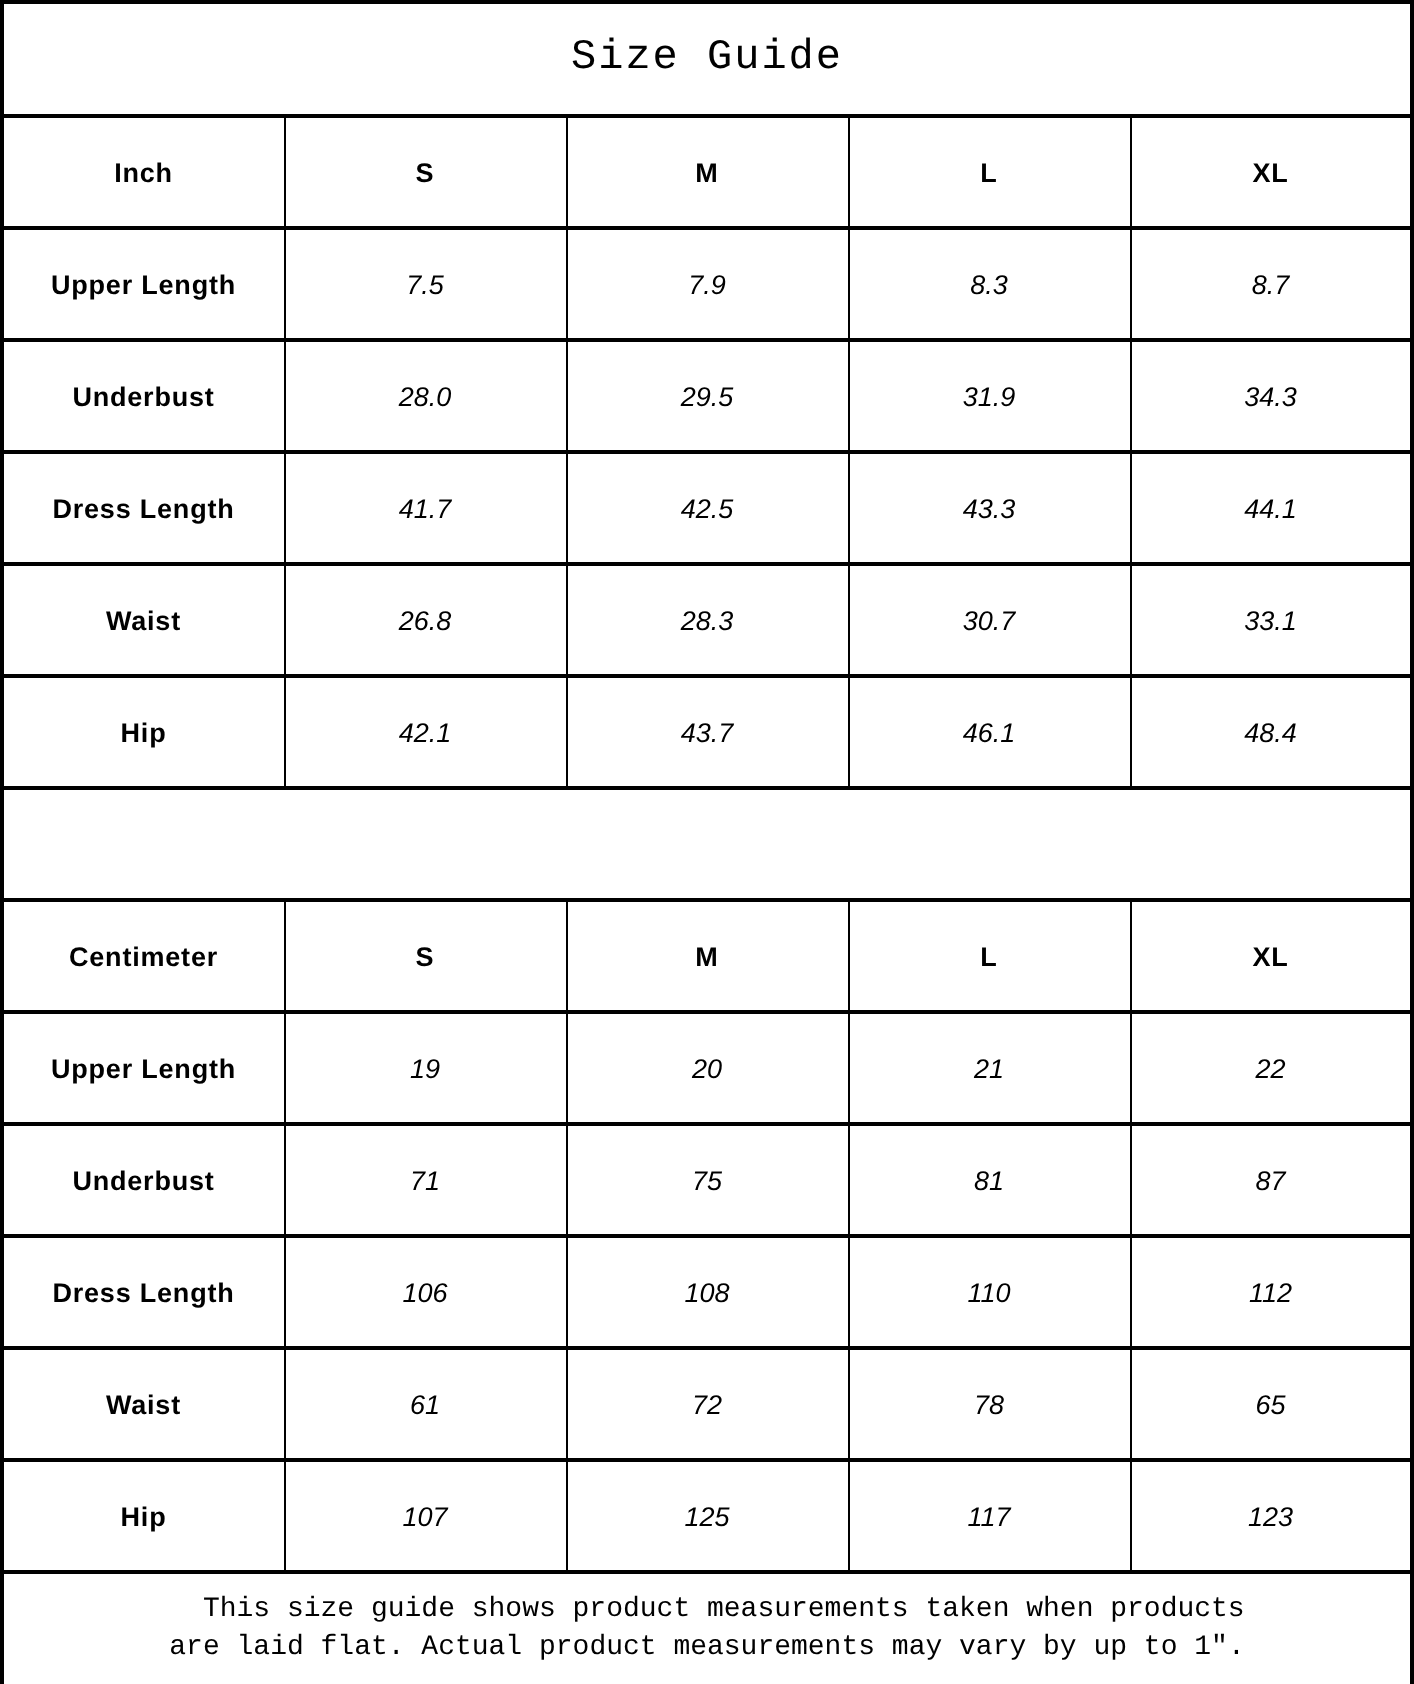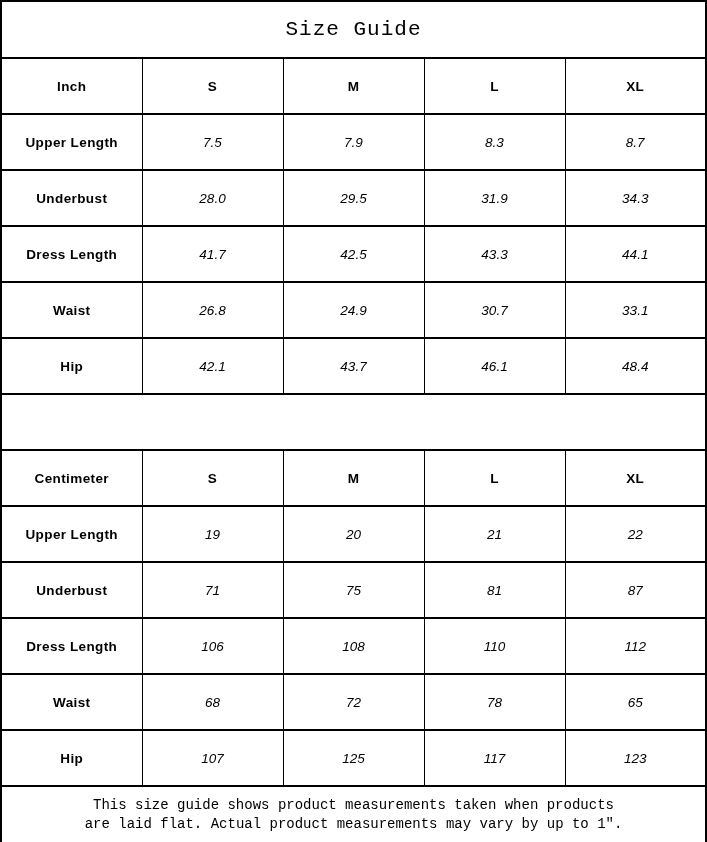--- a/index.html
+++ b/index.html
@@ -47,21 +47,21 @@
     font-style: italic;
   }
   .spacer-cell { border-left: 2px solid #000; border-right: 2px solid #000; }
   .footer-cell {
     font-family: "Liberation Mono", "DejaVu Sans Mono", monospace;
     font-size: 14px;
     line-height: 19px;
   }
   .footer-note {
     display: inline-block;
-    text-align: center;
+    text-align: right;
   }
 </style>
 </head>
 <body>
 
 <div class="page">
   <table class="size-guide">
 
     <tbody>
         <tr class="title-row">
@@ -93,21 +93,21 @@
     <tr class="body-row">
       <td class="lbl-cell">Dress Length</td>
       <td class="val-cell">41.7</td>
       <td class="val-cell">42.5</td>
       <td class="val-cell">43.3</td>
       <td class="val-cell">44.1</td>
     </tr>
     <tr class="body-row">
       <td class="lbl-cell">Waist</td>
       <td class="val-cell">26.8</td>
-      <td class="val-cell">24.9</td>
+      <td class="val-cell">28.3</td>
       <td class="val-cell">30.7</td>
       <td class="val-cell">33.1</td>
     </tr>
     <tr class="body-row">
       <td class="lbl-cell">Hip</td>
       <td class="val-cell">42.1</td>
       <td class="val-cell">43.7</td>
       <td class="val-cell">46.1</td>
       <td class="val-cell">48.4</td>
     </tr>
@@ -140,21 +140,21 @@
     </tr>
     <tr class="body-row">
       <td class="lbl-cell">Dress Length</td>
       <td class="val-cell">106</td>
       <td class="val-cell">108</td>
       <td class="val-cell">110</td>
       <td class="val-cell">112</td>
     </tr>
     <tr class="body-row">
       <td class="lbl-cell">Waist</td>
-      <td class="val-cell">68</td>
+      <td class="val-cell">61</td>
       <td class="val-cell">72</td>
       <td class="val-cell">78</td>
       <td class="val-cell">65</td>
     </tr>
     <tr class="body-row">
       <td class="lbl-cell">Hip</td>
       <td class="val-cell">107</td>
       <td class="val-cell">125</td>
       <td class="val-cell">117</td>
       <td class="val-cell">123</td>

